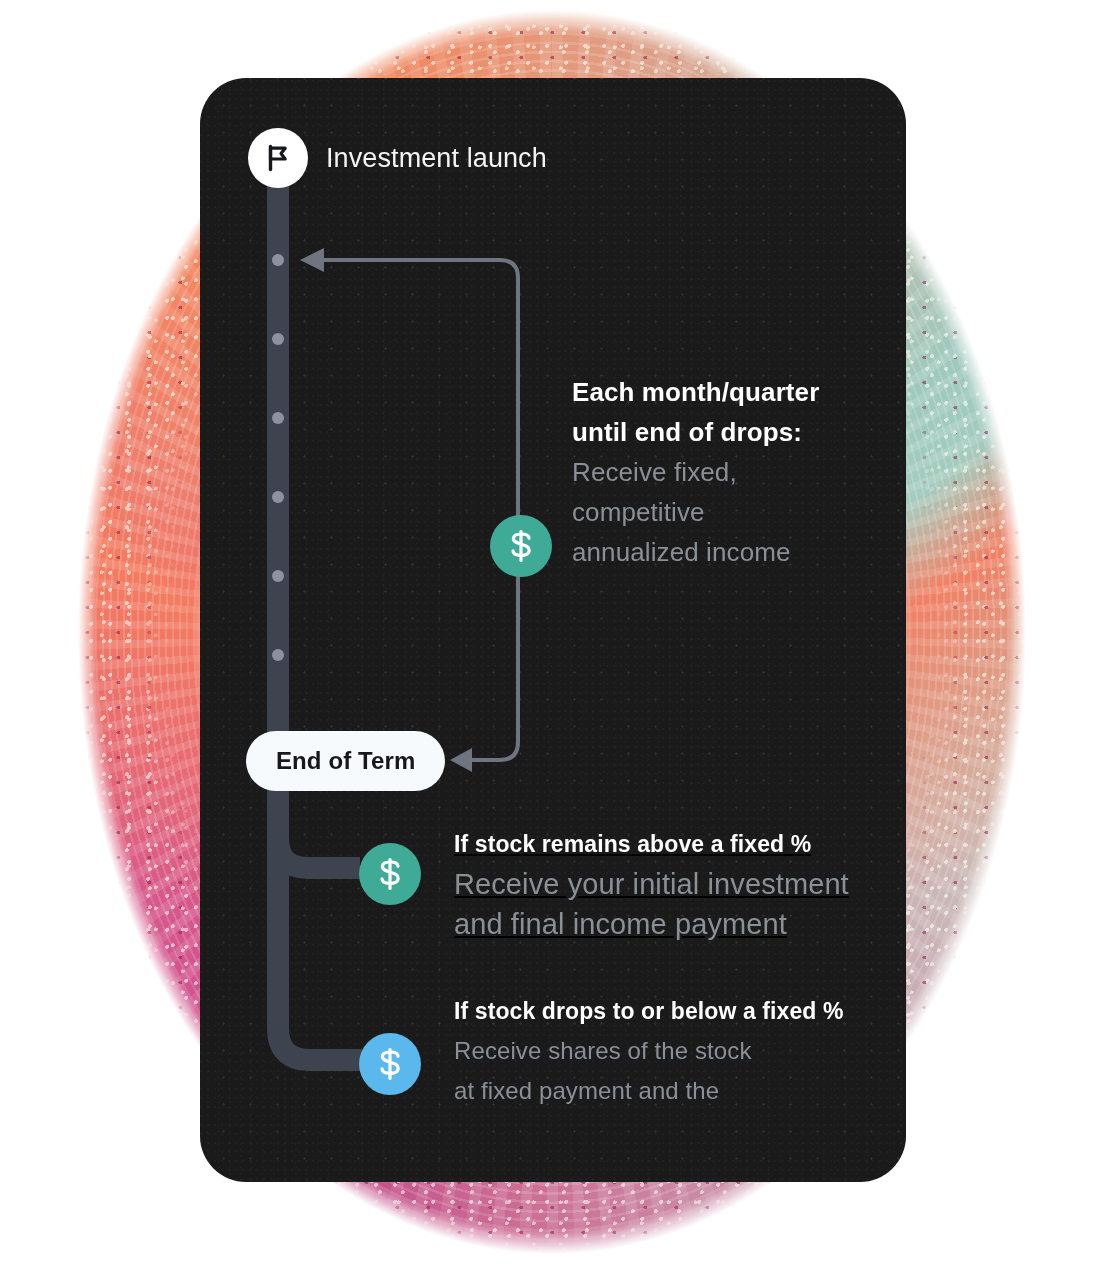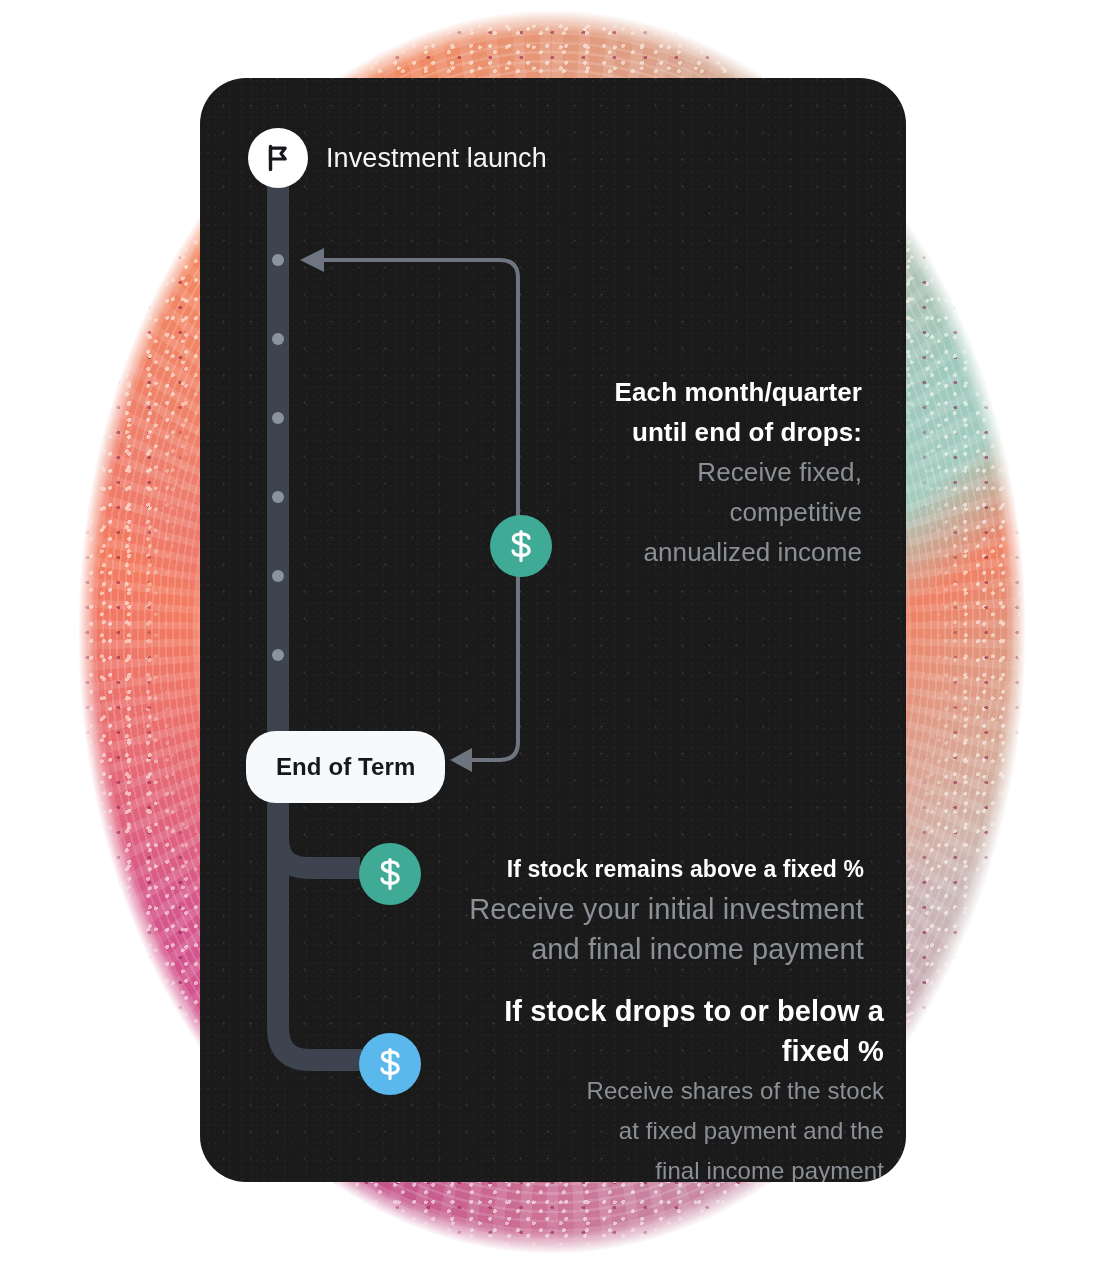--- a/index.html
+++ b/index.html
@@ -9,21 +9,21 @@
   body {
     width: 1104px; height: 1264px;
     overflow: hidden;
     font-family: "Liberation Sans", sans-serif;
     -webkit-font-smoothing: antialiased;
   }
 
   
   .stage {
     position: relative;
-    width: 1008px; height: 1264px; text-align: right;
+    width: 1008px; height: 1264px;
   }
 
   .brush-frame {
     position: absolute;
     left: 78px; top: 10px;
     width: 948px; height: 1244px;
     border-radius: 210px / 190px;
     background:
       radial-gradient(120% 90% at 50% 0%,   rgba(244,124,95,.00) 54%, rgba(244,124,95,.95) 62%, rgba(244,124,95,.0) 86%),
       conic-gradient(from 200deg at 50% 50%,
@@ -130,21 +130,21 @@
   }
 
   
   .wires { position: absolute; inset: 0; z-index: 2; }
 
   
   .pill {
     position: absolute;
     left: 46px; top: 653px;
     height: 60px;
-    padding: 6px 30px;
+    padding: 0 30px;
     display: flex; align-items: center; justify-content: center;
     background: #f7fafd;
     border-radius: 30px;
     z-index: 5;
   }
   .pill-label {
     color: #17181c;
     font-size: 24px;
     font-weight: 700;
     letter-spacing: .1px;
@@ -172,30 +172,30 @@
     margin: 0;
   }
   .block-body {
     color: #8b8f96;
     font-weight: 400;
     letter-spacing: .1px;
     margin: 0;
   }
   .block-title .ln, .block-body .ln { display: block; }
 
-  .block--recurring { left: 362px; top: 294px; width: 300px; }
+  .block--recurring { left: 372px; top: 294px; width: 300px; }
   .block--recurring .block-title { font-size: 26px; line-height: 40px; }
   .block--recurring .block-body  { font-size: 26px; line-height: 40px; }
 
-  .block--above { left: 254px; top: 771px; width: 410px; }
+  .block--above { left: 254px; top: 746px; width: 410px; text-decoration: underline; }
   .block--above .block-title { font-size: 23px; line-height: 40px; }
   .block--above .block-body  { font-size: 29px; line-height: 40px; }
 
   .block--below { left: 254px; top: 913px; width: 430px; }
-  .block--below .block-title { font-size: 29px; line-height: 40px; }
+  .block--below .block-title { font-size: 23px; line-height: 40px; }
   .block--below .block-body  { font-size: 24px; line-height: 40px; }
 </style>
 </head>
 <body>
 
 <div class="stage">
 
   <div class="brush-frame"></div>
   <div class="brush-streaks"></div>
   <div class="brush-speckle"></div>
@@ -288,18 +288,17 @@
       </svg>
     </div>
 
     <div class="block block--below">
       <p class="block-title">
         <span class="ln">If stock drops to or below a fixed %</span>
       </p>
       <p class="block-body">
         <span class="ln">Receive shares of the stock</span>
         <span class="ln">at fixed payment and the</span>
-        <span class="ln">final income payment</span>
       </p>
     </div>
 
   </div>
 </div>
 
 </body></html>

